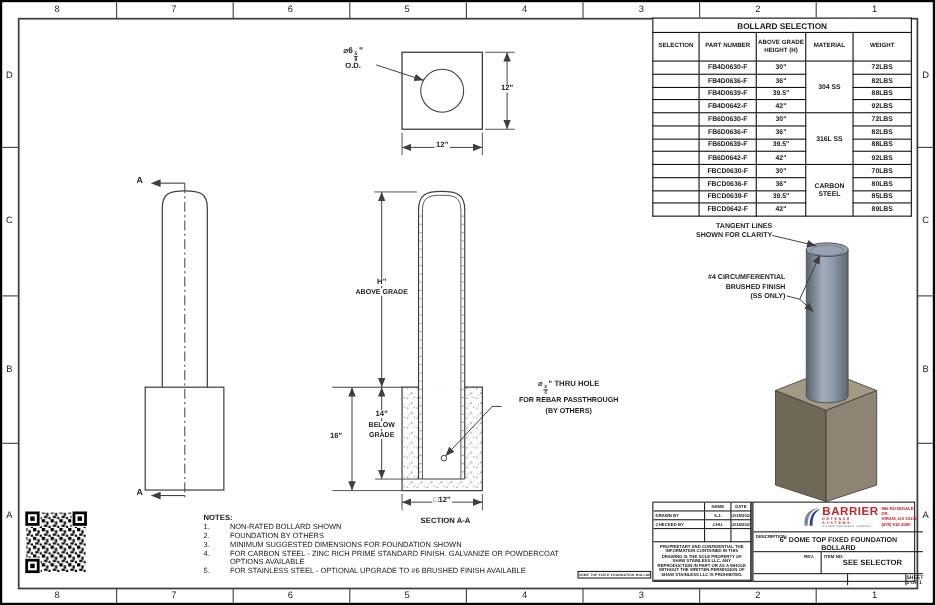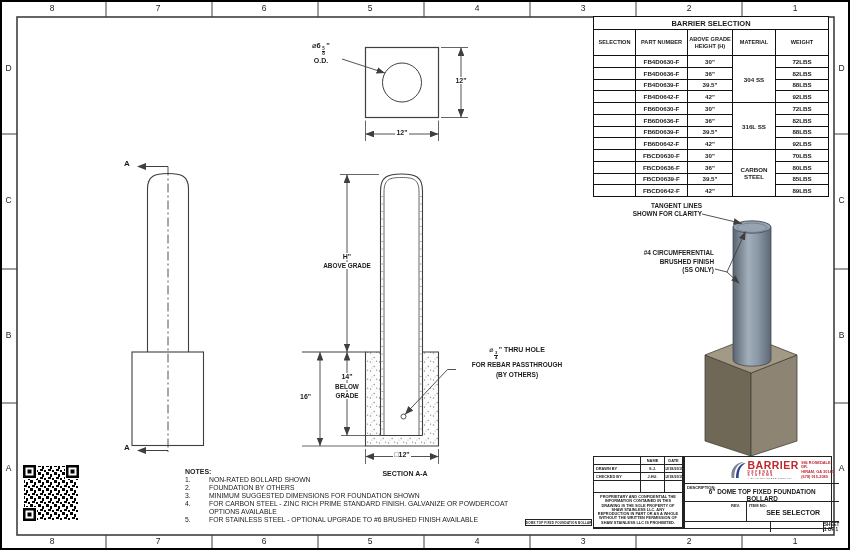--- a/index.html
+++ b/index.html
@@ -228,21 +228,21 @@
   <table class="sel">
     <colgroup>
         <col style="width:42px">
         <col style="width:52px">
         <col style="width:45px">
         <col style="width:43px">
         <col style="width:53px">
       </colgroup>
     <tbody>
         <tr class="title-row">
-          <td colspan="5">BARRIER SELECTION</td>
+          <td colspan="5">BOLLARD SELECTION</td>
         </tr>
     <tr class="head-row">
       <td>SELECTION</td>
       <td>PART NUMBER</td>
       <td>ABOVE GRADE HEIGHT (H)</td>
       <td>MATERIAL</td>
       <td>WEIGHT</td>
     </tr>
     <tr class="trow">
           <td></td>

